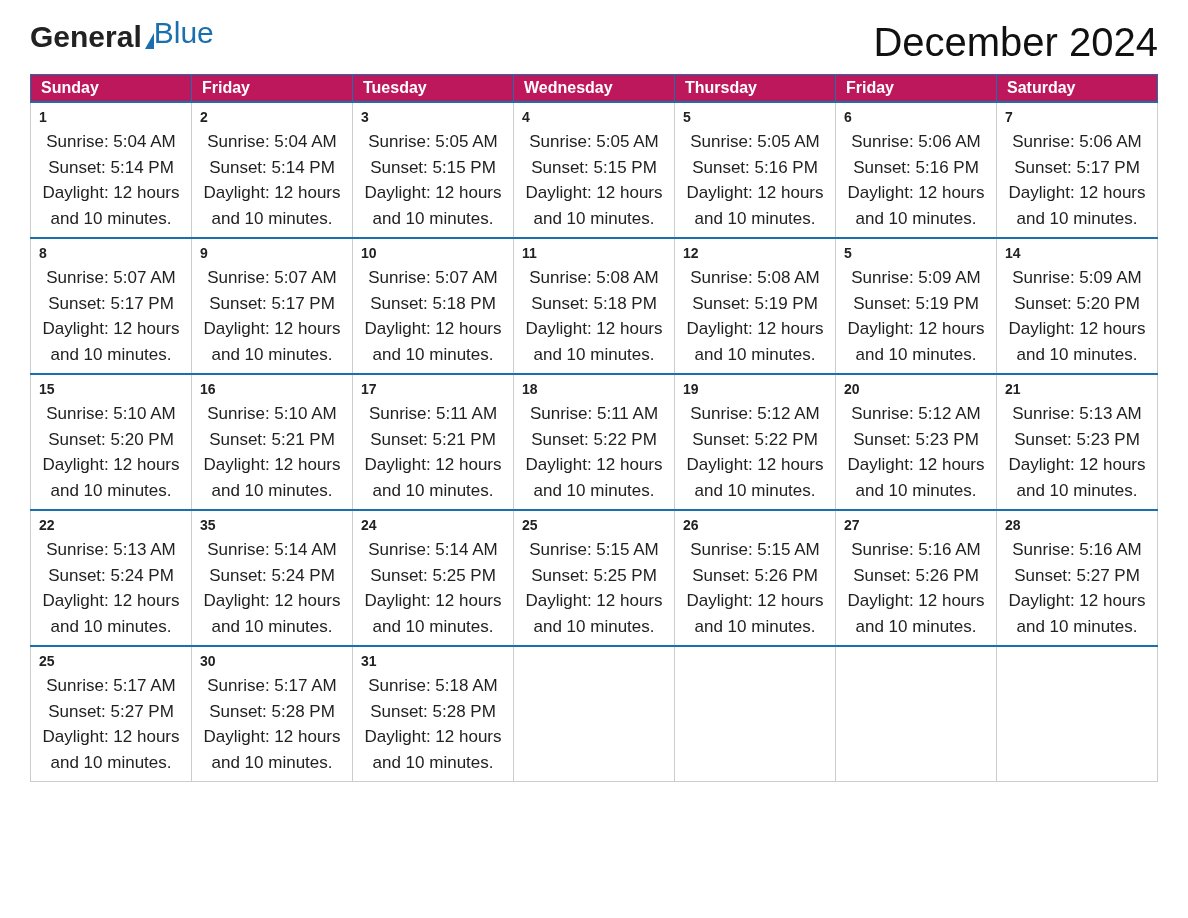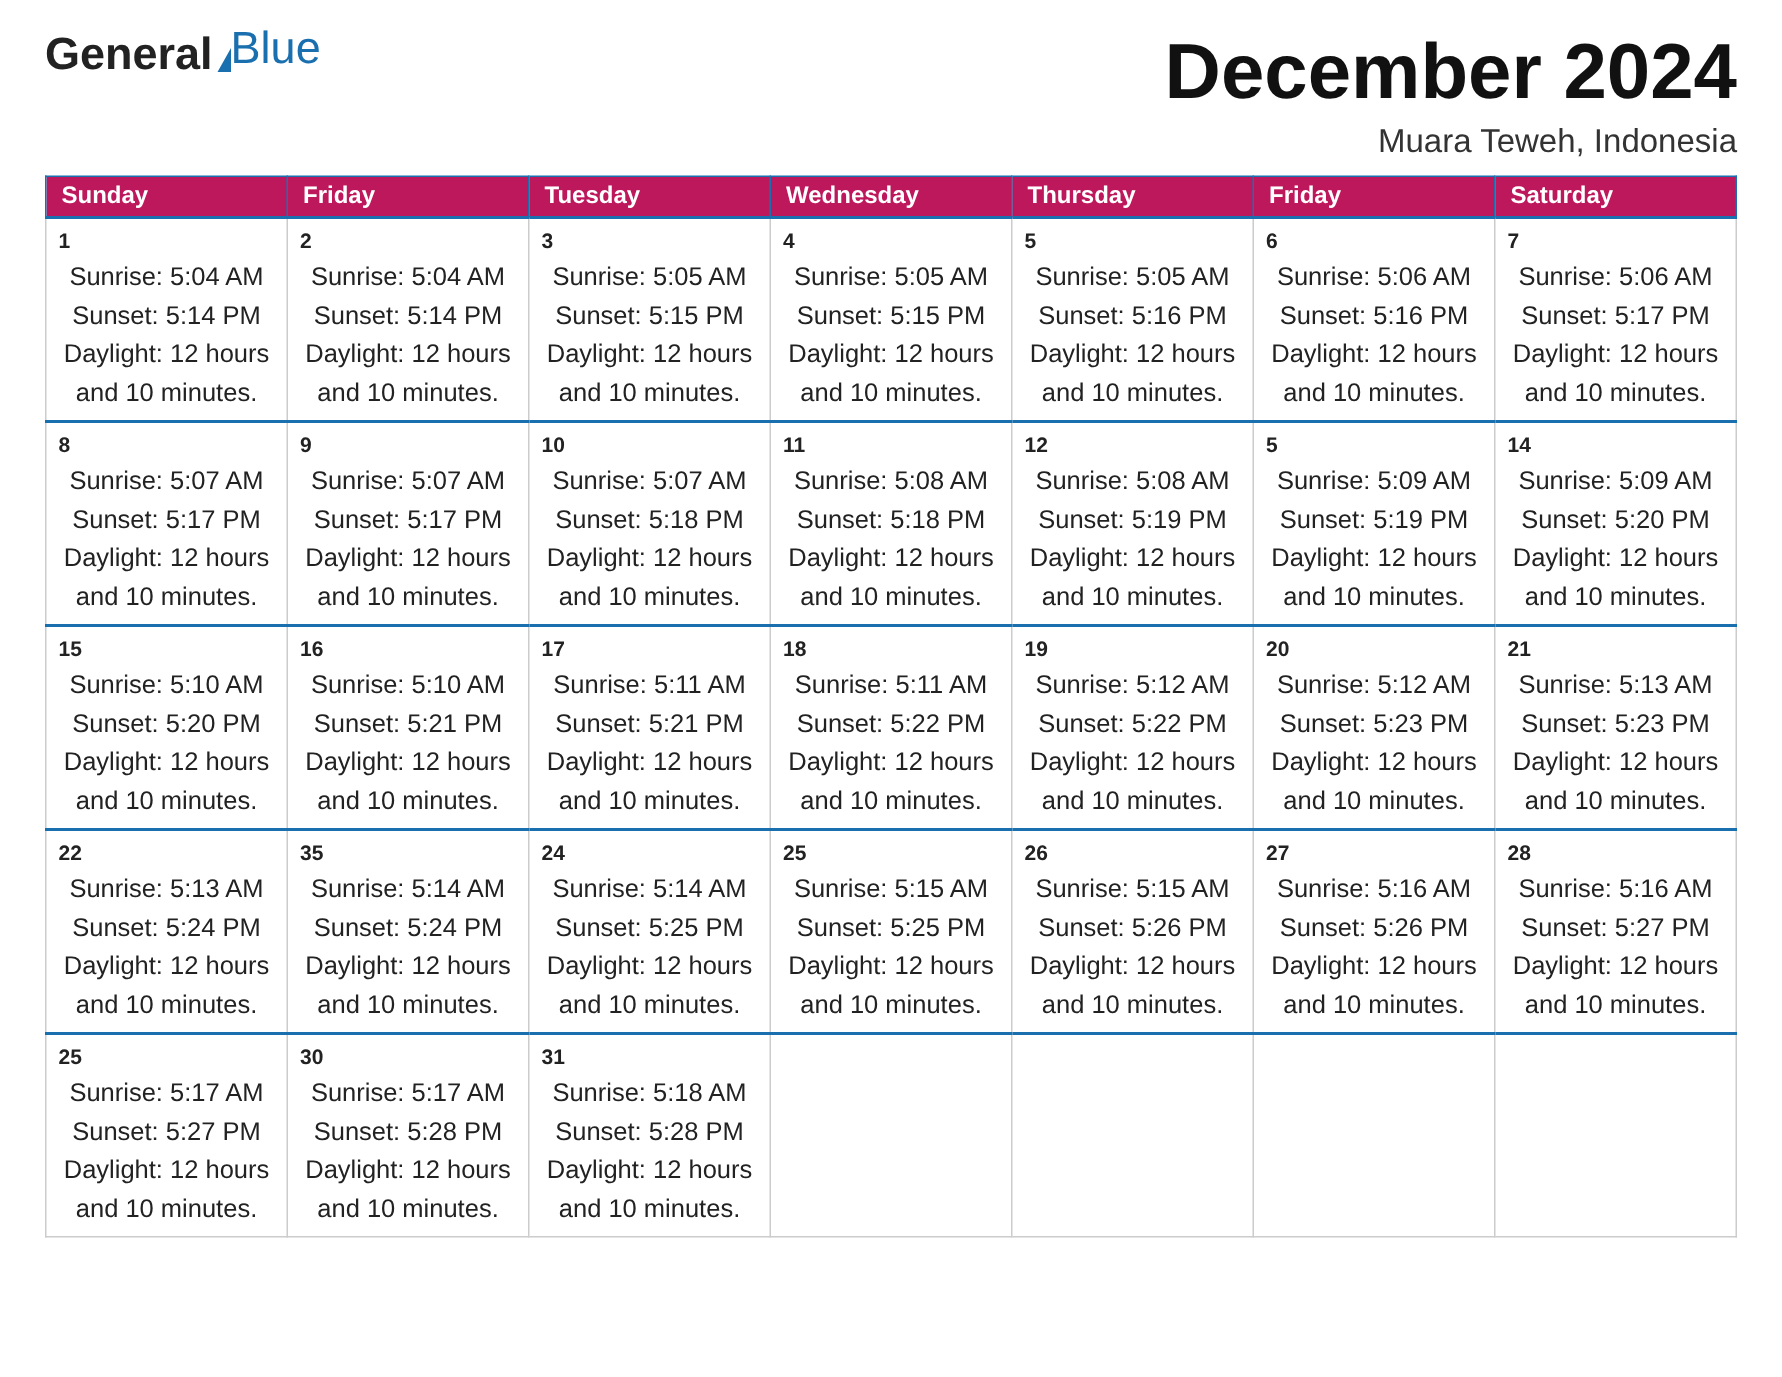--- a/index.html
+++ b/index.html
@@ -17,22 +17,22 @@
       margin-bottom: 10px;
     }
     .logo {
       display: flex;
       align-items: flex-start;
     }
     .title-block {
       text-align: right;
     }
     .month-title {
-      font-size: 52px;
-      font-weight: bold;
+      font-size: 40px;
+      font-weight: normal;
       color: #111;
       line-height: 1.1;
     }
     .location {
       font-size: 22px;
       color: #333;
       margin-top: 4px;
     }
     .calendar {
       width: 100%;
@@ -80,21 +80,20 @@
 
 <div class="header">
   <div class="logo">
     <div>
       <span style="font-size:30px;font-weight:bold;color:#222;">General</span><span style="display:inline-block;width:0;height:0;border-left:9px solid transparent;border-right:0px solid transparent;border-bottom:16px solid #1a6faf;margin-left:3px;margin-bottom:0;vertical-align:middle;position:relative;top:-2px;"></span>
     </div>
     <div style="font-size:30px;font-weight:normal;color:#1a6faf;margin-top:-4px;">Blue</div>
   </div>
   <div class="title-block">
     <div class="month-title">December 2024</div>
-    <div class="location">Muara Teweh, Indonesia</div>
   </div>
 </div>
 
 <table class="calendar">
   <thead>
     <tr>
       <th>Sunday</th>
       <th>Friday</th>
       <th>Tuesday</th>
       <th>Wednesday</th>

